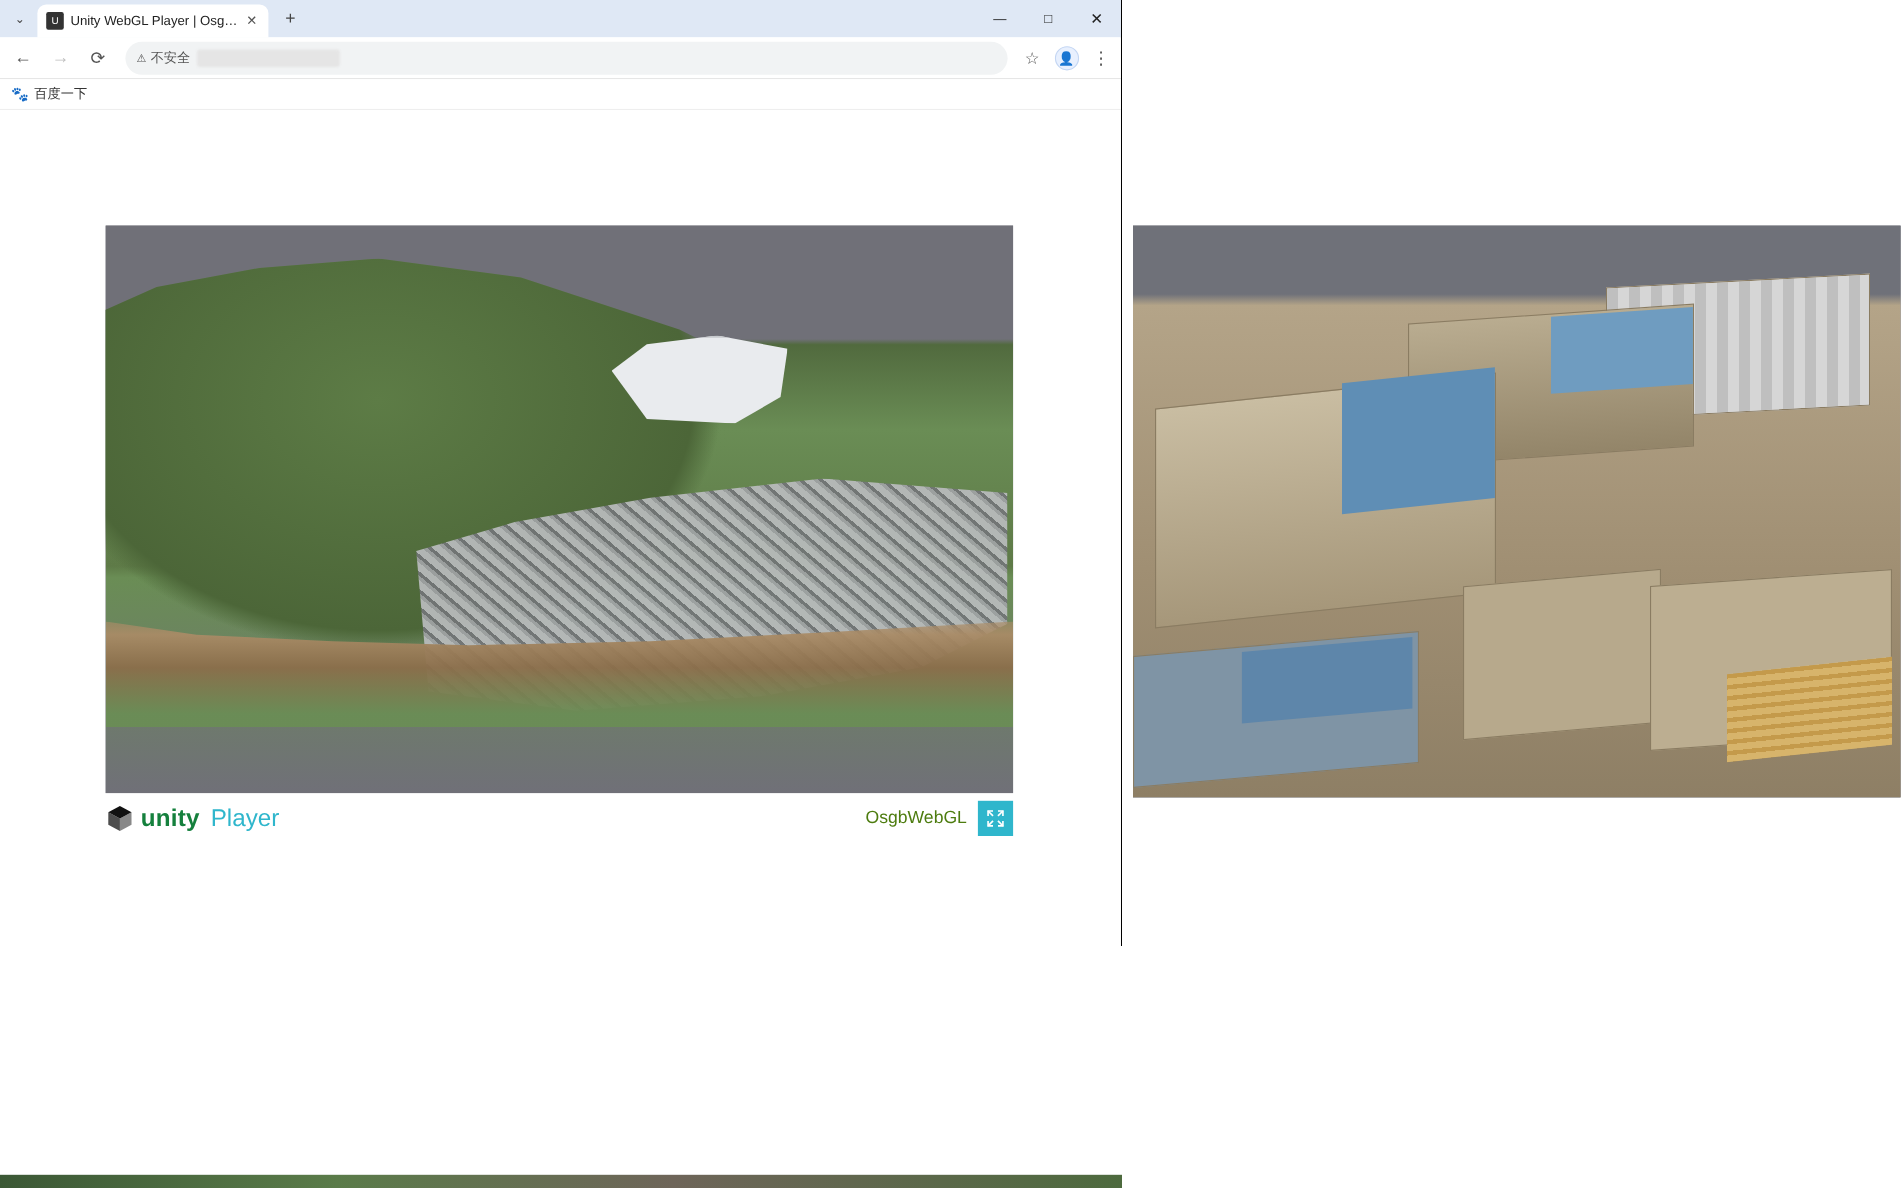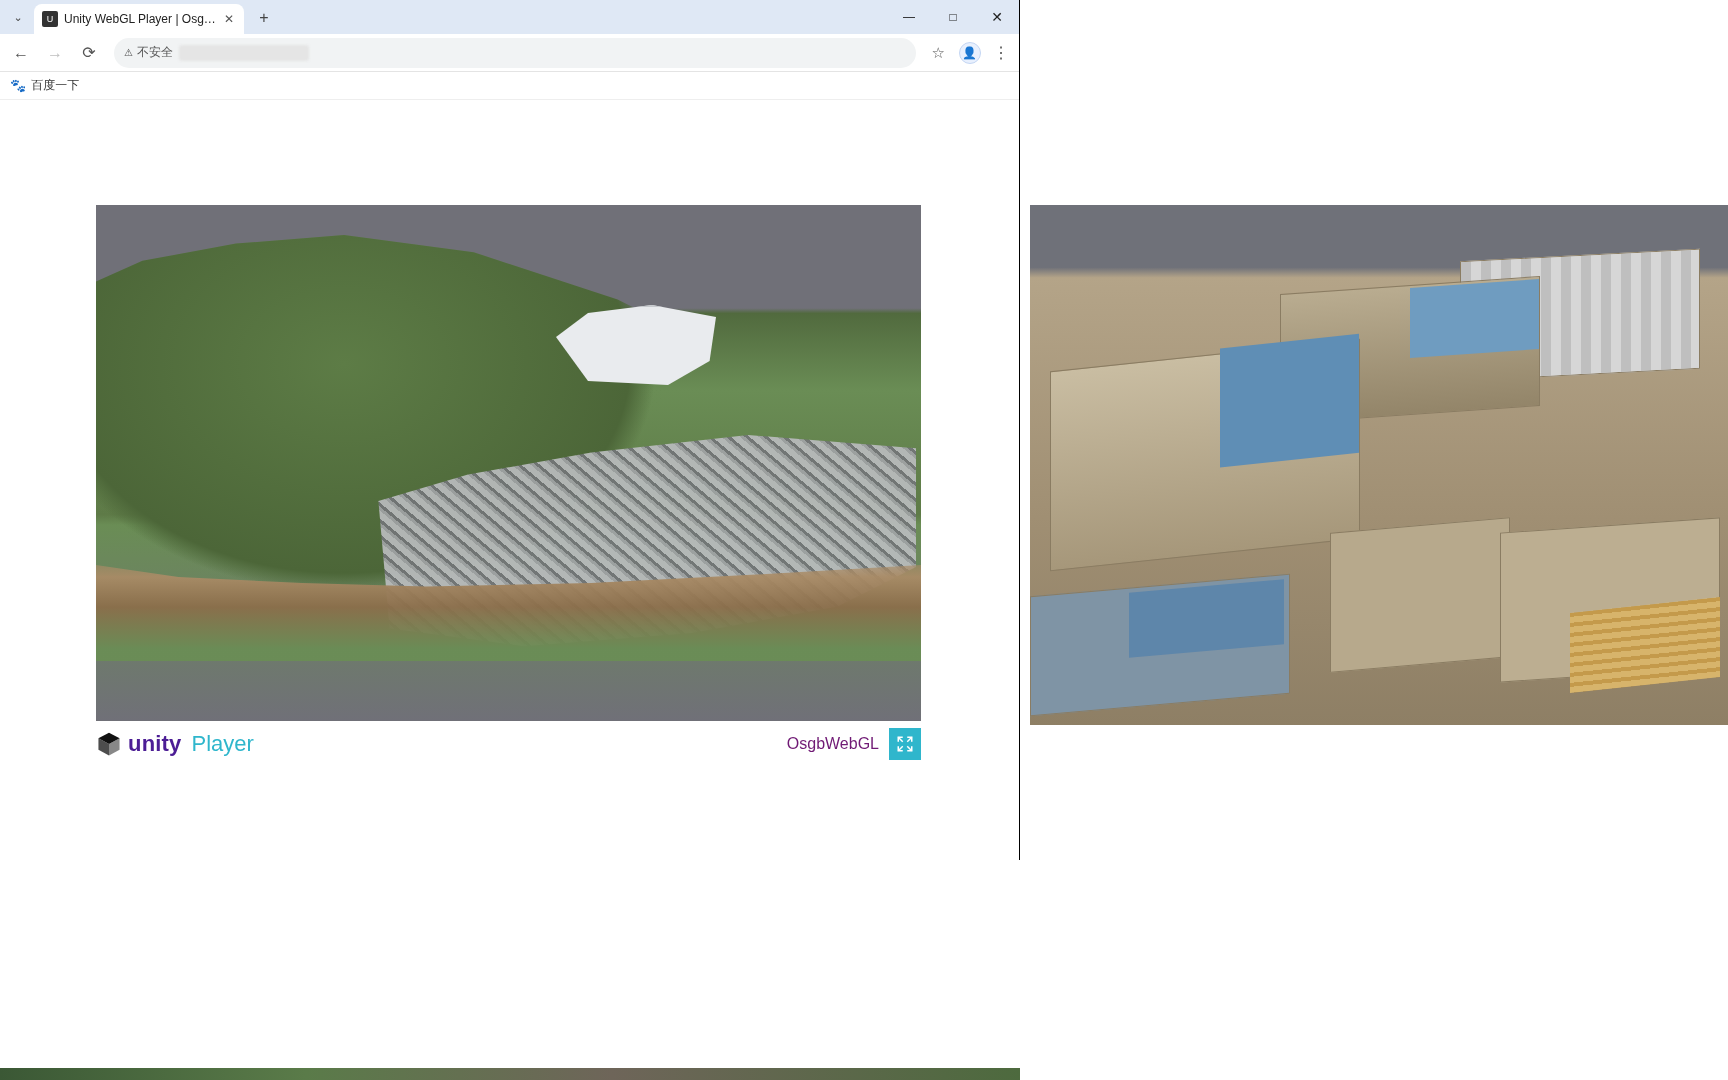--- a/index.html
+++ b/index.html
@@ -95,24 +95,24 @@
   
   .unity-footer {
     display:flex; align-items:center; justify-content:space-between;
     height:40px; padding-top:6px;
   }
   .unity-logo { display:flex; align-items:center; gap:6px;}
   .unity-cube {
     width:26px; height:26px; position:relative;
   }
   .unity-cube svg { width:26px; height:26px; display:block;}
-  .unity-text { font-weight:700; font-size:22px; color:#4c1d95; letter-spacing:.2px;}
+  .unity-text { font-weight:700; font-size:22px; color:#15803d; letter-spacing:.2px;}
   .webgl-text { font-weight:500; font-size:22px; color:#2fb6cc; margin-left:4px;}
   .footer-right { display:flex; align-items:center; gap:10px;}
-  .proj-title { font-size:16px; color:#701a75;}
+  .proj-title { font-size:16px; color:#4d7c0f;}
   .fs-btn { width:32px; height:32px; background:#2fb6cc; display:flex; align-items:center; justify-content:center;}
   .fs-btn svg { width:18px; height:18px; }
 
   
   .right-render {
     position:absolute; left:1030px; top:205px; width:698px; height:520px;
     background:#6f7179; overflow:hidden;
   }
   .right-render .ground {
     position:absolute; inset:0;

